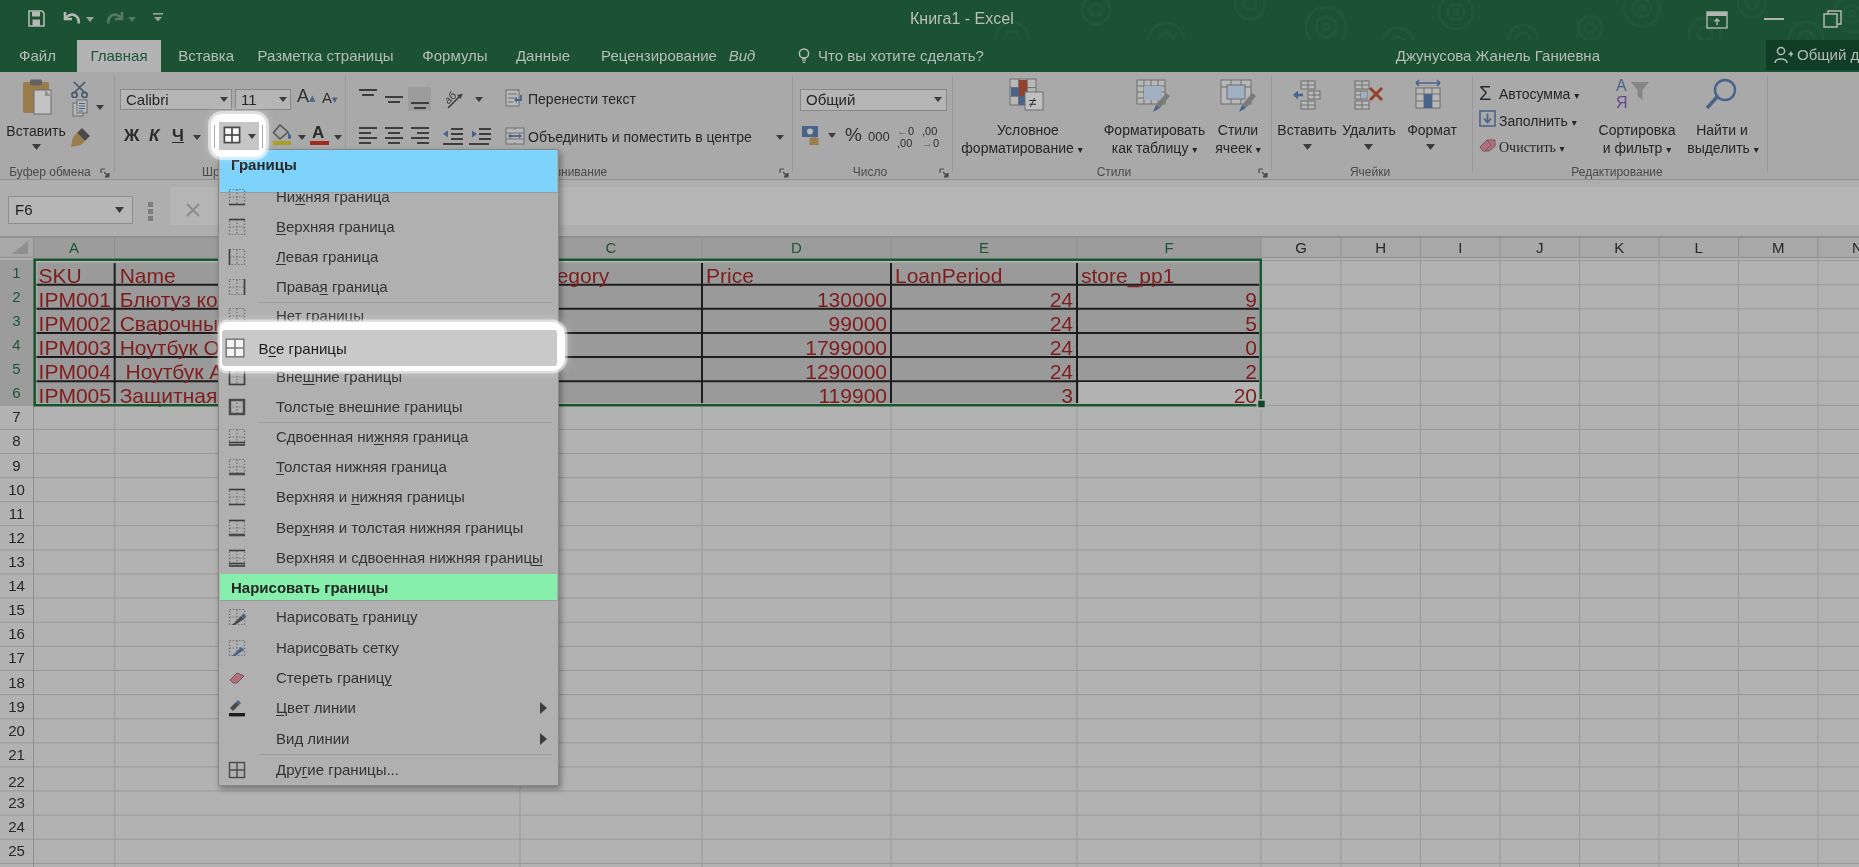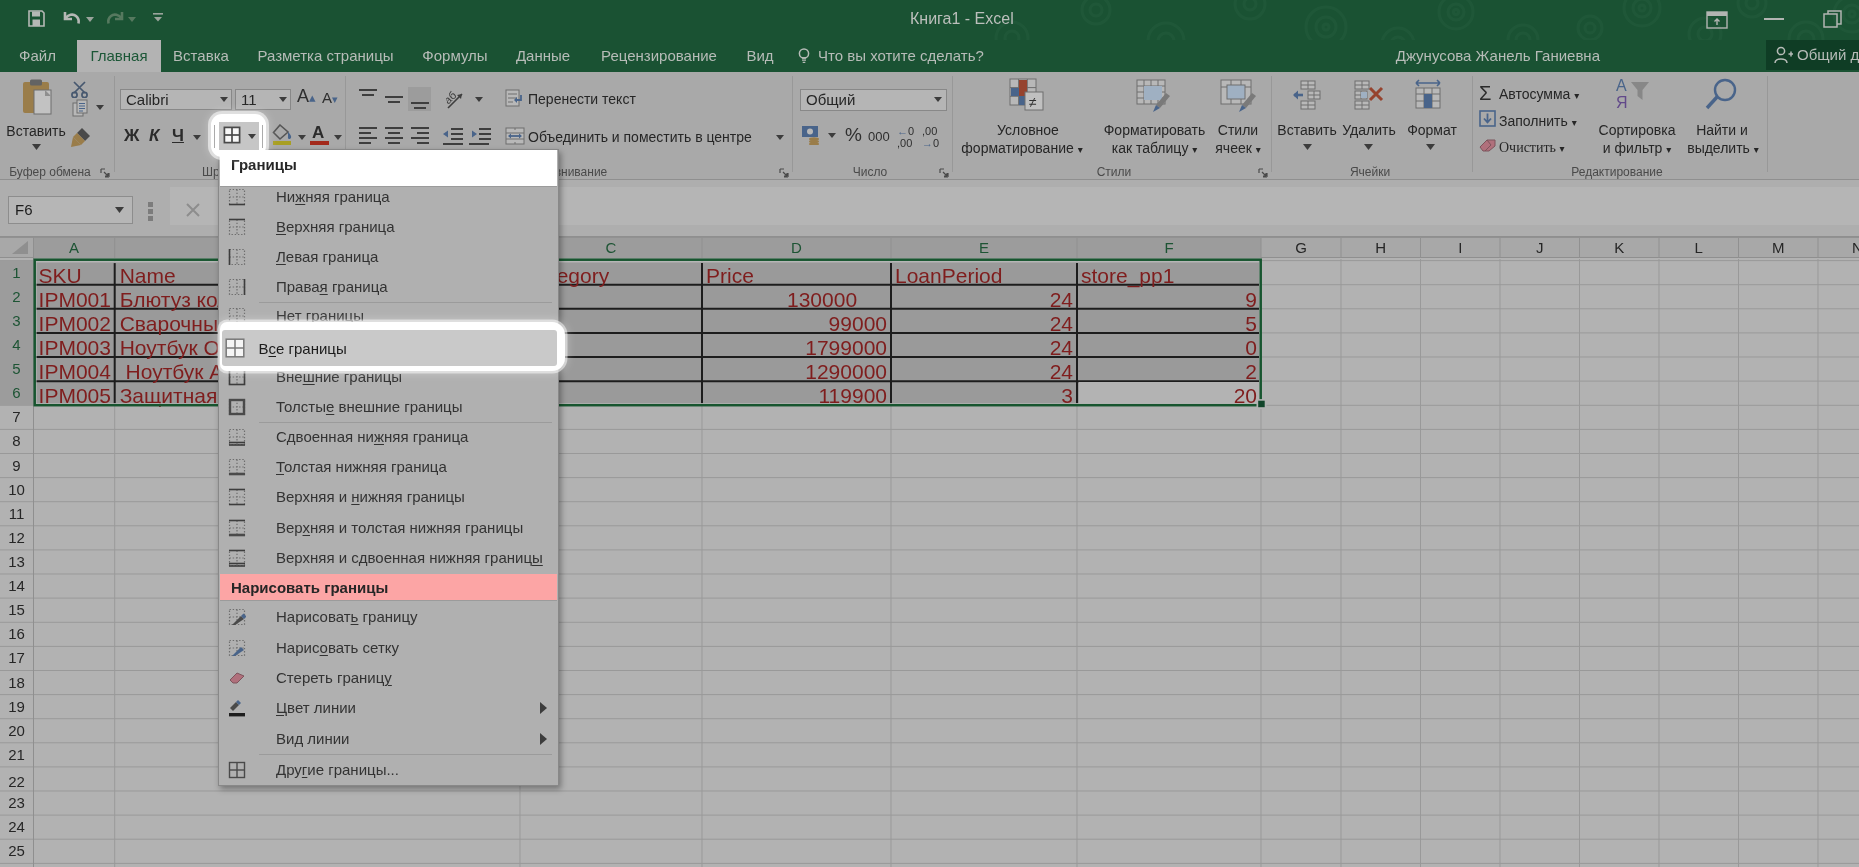--- a/index.html
+++ b/index.html
@@ -118,26 +118,26 @@
   <div class="abs" style="left:1764px;top:18px;width:20px;height:2px;background:#b2b5b2;"></div>
   <svg width="20" height="18" style="position:absolute;left:1823px;top:10px;" viewBox="0 0 20 18">
     <rect x="1" y="4" width="13" height="13" fill="none" stroke="#b2b5b2" stroke-width="1.5"></rect>
     <path d="M5 4 V1 H18 V14 H14" fill="none" stroke="#b2b5b2" stroke-width="1.5"></path>
   </svg>
 </div>
 
 <div id="tabrow">
   <div class="tab" style="left:10px;width:55px;">Файл</div>
   <div class="tab" id="tab-home" style="left:77px;width:84px;">Главная</div>
-  <div class="tab" style="left:168px;width:66px;">Вставка</div>
+  <div class="tab" style="left:168px;width:66px;text-align:right;">Вставка</div>
   <div class="tab" style="left:248px;width:155px;text-align:center;">Разметка страницы</div>
   <div class="tab" style="left:413px;width:84px;">Формулы</div>
   <div class="tab" style="left:507px;width:72px;">Данные</div>
   <div class="tab" style="left:589px;width:140px;">Рецензирование</div>
-  <div class="tab" style="left:737px;width:46px;">Вид</div>
+  <div class="tab" style="left:719px;width:46px;font-style:italic;">Вид</div>
   <div class="tab" style="left:818px;width:170px;text-align:left;">Что вы хотите сделать?</div>
   <div class="tab" style="left:1255px;width:345px;text-align:right;">Джунусова Жанель Ганиевна</div>
   <svg width="14" height="18" style="position:absolute;left:797px;top:7px;" viewBox="0 0 14 18">
     <circle cx="7" cy="6.5" r="4.6" fill="none" stroke="#b7bcb8" stroke-width="1.5"></circle>
     <path d="M5 11 h4 M5 13.2 h4 M5.7 15.4 h2.6" stroke="#b7bcb8" stroke-width="1.3"></path>
   </svg>
   <div class="abs" style="left:1766px;top:0;width:93px;height:30px;background:#0f3d25;"></div>
   <div class="abs" style="left:1797px;top:6px;font-size:15px;color:#b7bcb8;white-space:nowrap;">Общий д</div>
   <svg width="20" height="18" style="position:absolute;left:1773px;top:6px;" viewBox="0 0 20 18">
     <circle cx="8" cy="5" r="3.6" fill="none" stroke="#b7bcb8" stroke-width="1.5"></circle>
@@ -559,21 +559,21 @@
 <div class="cell" style="left:119.7px;top:26.8px;width:398px;">Name</div>
 <div class="cell" style="left:119.7px;top:50.9px;width:398px;">Блютуз колонка JBL Charge</div>
 <div class="cell" style="left:119.7px;top:75.0px;width:398px;">Сварочный полуавтомат Эта</div>
 <div class="cell" style="left:119.7px;top:99.1px;width:398px;">Ноутбук OEM 15,6 FHD IPS</div>
 <div class="cell" style="left:119.7px;top:123.2px;width:398px;">&nbsp;Ноутбук Asus VivoBook 15</div>
 <div class="cell" style="left:119.7px;top:147.3px;width:398px;">Защитная маска сварщика</div>
 <div class="cell" style="left:524px;top:26.8px;">Category</div>
 <div class="cell" style="left:706px;top:26.8px;">Price</div>
 <div class="cell" style="left:895px;top:26.8px;">LoanPeriod</div>
 <div class="cell" style="left:1081px;top:26.8px;">store_pp1</div>
-<div class="cell" style="left:787px;top:50.9px;width:100px;text-align:left;">130000</div>
+<div class="cell" style="left:787px;top:50.9px;width:100px;text-align:right;">130000</div>
 <div class="cell" style="left:787px;top:75.0px;width:100px;text-align:right;">99000</div>
 <div class="cell" style="left:787px;top:99.1px;width:100px;text-align:right;">1799000</div>
 <div class="cell" style="left:787px;top:123.2px;width:100px;text-align:right;">1290000</div>
 <div class="cell" style="left:787px;top:147.3px;width:100px;text-align:right;">119900</div>
 <div class="cell" style="left:973px;top:50.9px;width:100px;text-align:right;">24</div>
 <div class="cell" style="left:973px;top:75.0px;width:100px;text-align:right;">24</div>
 <div class="cell" style="left:973px;top:99.1px;width:100px;text-align:right;">24</div>
 <div class="cell" style="left:973px;top:123.2px;width:100px;text-align:right;">24</div>
 <div class="cell" style="left:973px;top:147.3px;width:100px;text-align:right;">3</div>
 <div class="cell" style="left:1157px;top:50.9px;width:100px;text-align:right;">9</div>
@@ -583,21 +583,21 @@
 <div class="cell" style="left:1157px;top:147.3px;width:100px;text-align:right;">20</div>
 <svg width="1859" height="630" style="position:absolute;left:0;top:0;">
         <rect x="36" y="24.9" width="1223.5" height="141.9" fill="none" stroke="#bcbcbc" stroke-width="1"></rect>
         <rect x="34.7" y="22.7" width="1226" height="145.5" fill="none" stroke="#17552f" stroke-width="2.5"></rect>
         <rect x="1256.5" y="162.1" width="10" height="10" fill="#b2b2b2"></rect>
         <rect x="1258.2" y="163.7" width="6.5" height="6.5" fill="#11452a"></rect>
       </svg>
 </div>
 
 <div id="menu">
-<div class="mband" style="top:0px;height:37px;line-height:29px;background:#ffffff;"><span style="margin-left:11px;">Границы</span></div>
+<div class="mband" style="top:0px;height:43px;line-height:29px;background:#7dd3fc;"><span style="margin-left:11px;">Границы</span></div>
 <div class="mitem" style="top:31.6px;">
         <svg width="18" height="18" viewBox="0 0 18 18">
           <style>.s{stroke:#3d3d3d;stroke-width:1.6;}</style>
           <g stroke="#6e6e6e" stroke-width="1.2" stroke-dasharray="1.4,1.8">
             <rect x="1.5" y="1.5" width="15" height="15" fill="none"></rect>
             <line x1="9" y1="1.5" x2="9" y2="16.5"></line>
             <line x1="1.5" y1="9" x2="16.5" y2="9"></line>
           </g>
           <line x1="1" y1="16.5" x2="17" y2="16.5" class="s"></line>
         </svg>
@@ -792,21 +792,21 @@
             <rect x="1.5" y="1.5" width="15" height="15" fill="none"></rect>
             <line x1="9" y1="1.5" x2="9" y2="16.5"></line>
             <line x1="1.5" y1="9" x2="16.5" y2="9"></line>
           </g>
         </svg>
         <div class="txt">Дру<u>г</u>ие границы...</div>
       </div>
 <div class="msep" style="top:151.5px;"></div>
 <div class="msep" style="top:272.0px;"></div>
 <div class="msep" style="top:603.5px;"></div>
-<div class="mband" style="top:424px;height:27px;line-height:27px;background:#fca5a5;"><span style="margin-left:11px;">Нарисовать границы</span></div>
+<div class="mband" style="top:424px;height:27px;line-height:27px;background:#86efac;"><span style="margin-left:11px;">Нарисовать границы</span></div>
 </div>
 
 <div id="hl-btn">
   <div style="position:absolute;left:8px;top:8px;width:40px;height:28px;background:#c6c6c6;"></div>
   <div style="position:absolute;left:3.5px;top:11px;width:1px;height:23px;background:#ababab;"></div>
   <div style="position:absolute;left:51px;top:11px;width:1px;height:23px;background:#ababab;"></div>
   <svg width="18" height="18" viewBox="0 0 18 18" style="position:absolute;left:12.5px;top:12.5px;">
     <rect x="1" y="1" width="16" height="16" fill="#f7f7f7"></rect>
     <g stroke="#4a4a4a" stroke-width="1.7" fill="none">
       <rect x="1.4" y="1.4" width="15.2" height="15.2"></rect>

